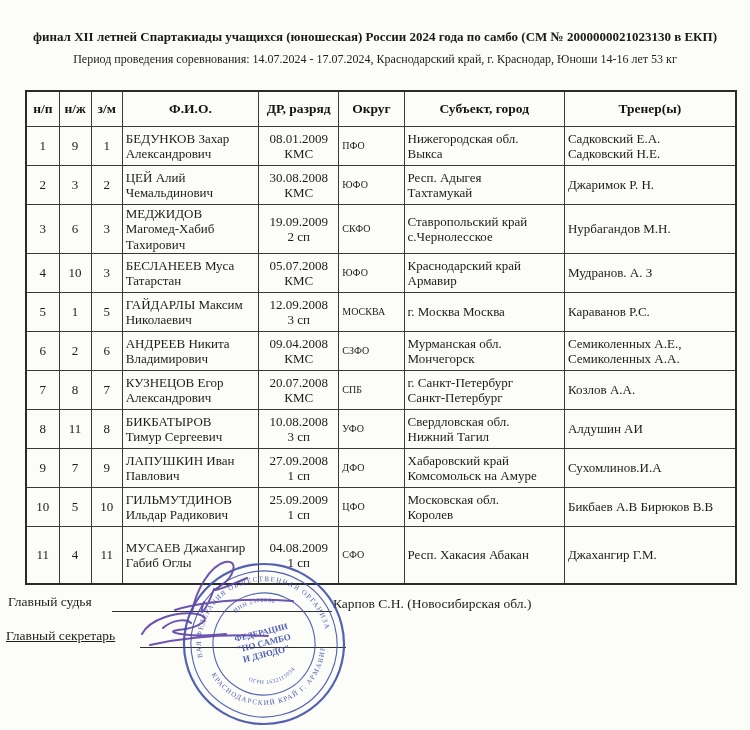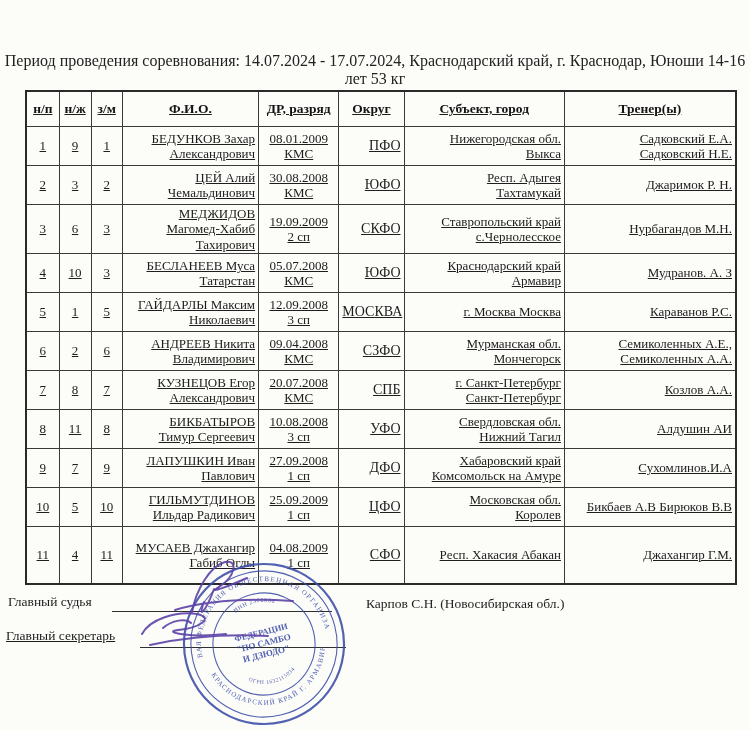--- a/index.html
+++ b/index.html
@@ -14,55 +14,56 @@
   .title{
     position:absolute;top:4px;left:0;width:100%;
     text-align:center;font-weight:bold;font-size:15px;letter-spacing:.4px;color:#151515;
   }
   .sub1{
     position:absolute;top:29px;left:0;width:100%;
     text-align:center;font-weight:bold;font-size:13px;color:#1a1a1a;
   }
   .sub2{
     position:absolute;top:52px;left:0;width:100%;
-    text-align:center;font-size:16px;color:#222;
-  }
-  .table-wrap{position:absolute;left:25px;top:90px;text-decoration:underline;}
+    text-align:center;font-size:12px;color:#222;
+  }
+  .table-wrap{position:absolute;left:25px;top:90px;}
   table.protocol{
     border-collapse:collapse;table-layout:fixed;width:712px;
     font-size:13px;color:#1c1c1c;
     border:2px solid #2a2a2a;
   }
   table.protocol th, table.protocol td{
     border:1px solid #3a3a3a;
     padding:1px 3px;
     vertical-align:middle;
     overflow:hidden;
   }
   table.protocol th{
     font-weight:bold;text-align:center;height:32px;font-size:13.5px;color:#141414;
   }
   td.c{text-align:center;}
-  td.l{text-align:right;}
-  td.d{font-size:14px;padding-left:2px;}
+  td.l{text-align:left;}
+  td.d{font-size:10px;padding-left:2px;}
   tbody td{height:36px;line-height:1.18;}
   tbody tr:nth-child(3) td{height:46px;}
   tbody tr:nth-child(11) td{height:54px;}
   tbody td div{white-space:nowrap;}
   .sig-label{position:absolute;font-size:13.5px;color:#1d1d1d;}
   .sig-line{position:absolute;border-bottom:1.5px solid #2f2f2f;}
   .sig-value{position:absolute;font-size:13.5px;color:#1d1d1d;}
   .stamp{position:absolute;left:166px;top:558px;opacity:.88;}
   .ink{position:absolute;left:0;top:0;pointer-events:none;}
 </style>
 </head>
 <body>
 
 <div class="page">
 
+  <div class="sub1">финал XII летней Спартакиады учащихся (юношеская) России 2024 года по самбо (СМ № 2000000021023130 в ЕКП)</div>
   <div class="sub2">Период проведения соревнования: 14.07.2024 - 17.07.2024, Краснодарский край, г. Краснодар, Юноши 14-16 лет 53 кг</div>
 
   <div class="table-wrap">
     <table class="protocol">
       <colgroup>
         <col style="width:33px">
           <col style="width:32px">
           <col style="width:31px">
         <col style="width:136px">
           <col style="width:80px">
@@ -402,21 +403,21 @@
             <td class="l">
               <div>Джахангир Г.М.</div>
             </td>
           </tr>
         </tbody>
     </table>
   </div>
 
   <div class="sig-label" style="left:8px;top:594px;">Главный судья</div>
   <div class="sig-line" style="left:112px;top:585px;width:220px;height:26px;"></div>
-  <div class="sig-value" style="left:333px;top:596px;padding-left:33px;">Карпов С.Н. (Новосибирская обл.)</div>
+  <div class="sig-value" style="left:333px;top:596px;">Карпов С.Н. (Новосибирская обл.)</div>
 
   <div class="sig-label" style="left:6px;top:628px;text-decoration:underline;">Главный секретарь</div>
   <div class="sig-line" style="left:140px;top:621px;width:206px;height:26px;"></div>
 
   <svg class="stamp" width="196" height="172" viewBox="0 0 196 172">
     <defs>
       <path id="arcRingTop" d="M 35 86 A 63 63 0 1 1 161 86" fill="none"></path>
       <path id="arcRingBottom" d="M 37 86 A 61 61 0 0 0 159 86" fill="none"></path>
       <path id="arcInn" d="M 56 86 A 42 42 0 1 1 140 86" fill="none"></path>
       <path id="arcOgrn" d="M 58 86 A 40 40 0 0 0 138 86" fill="none"></path>

